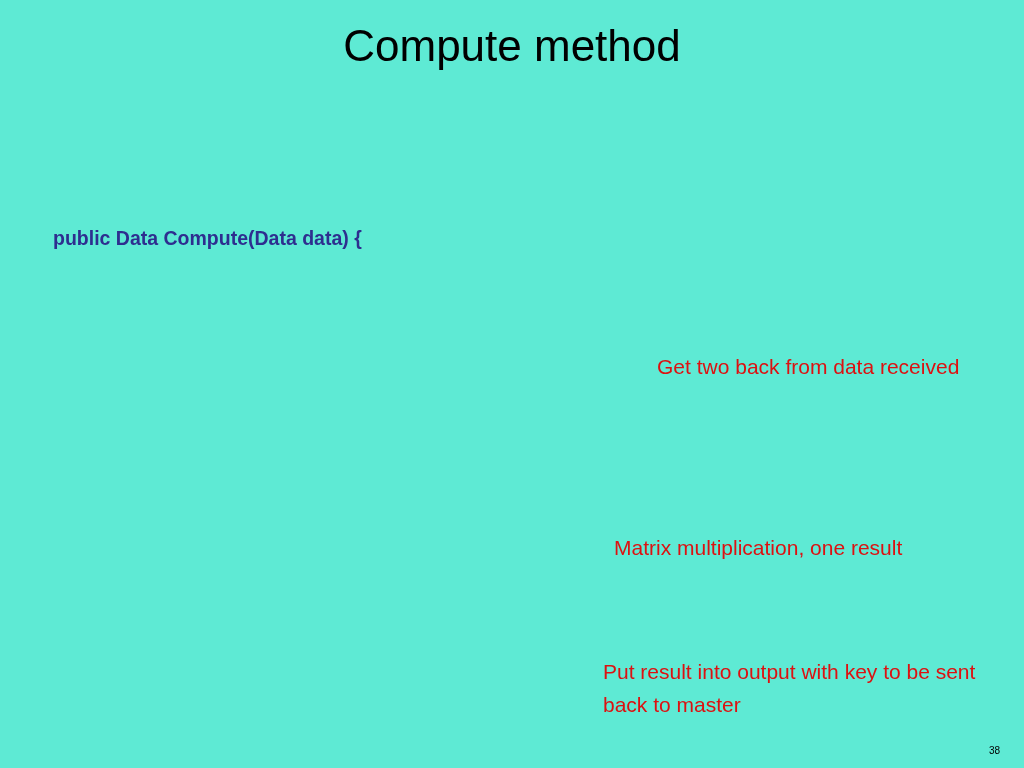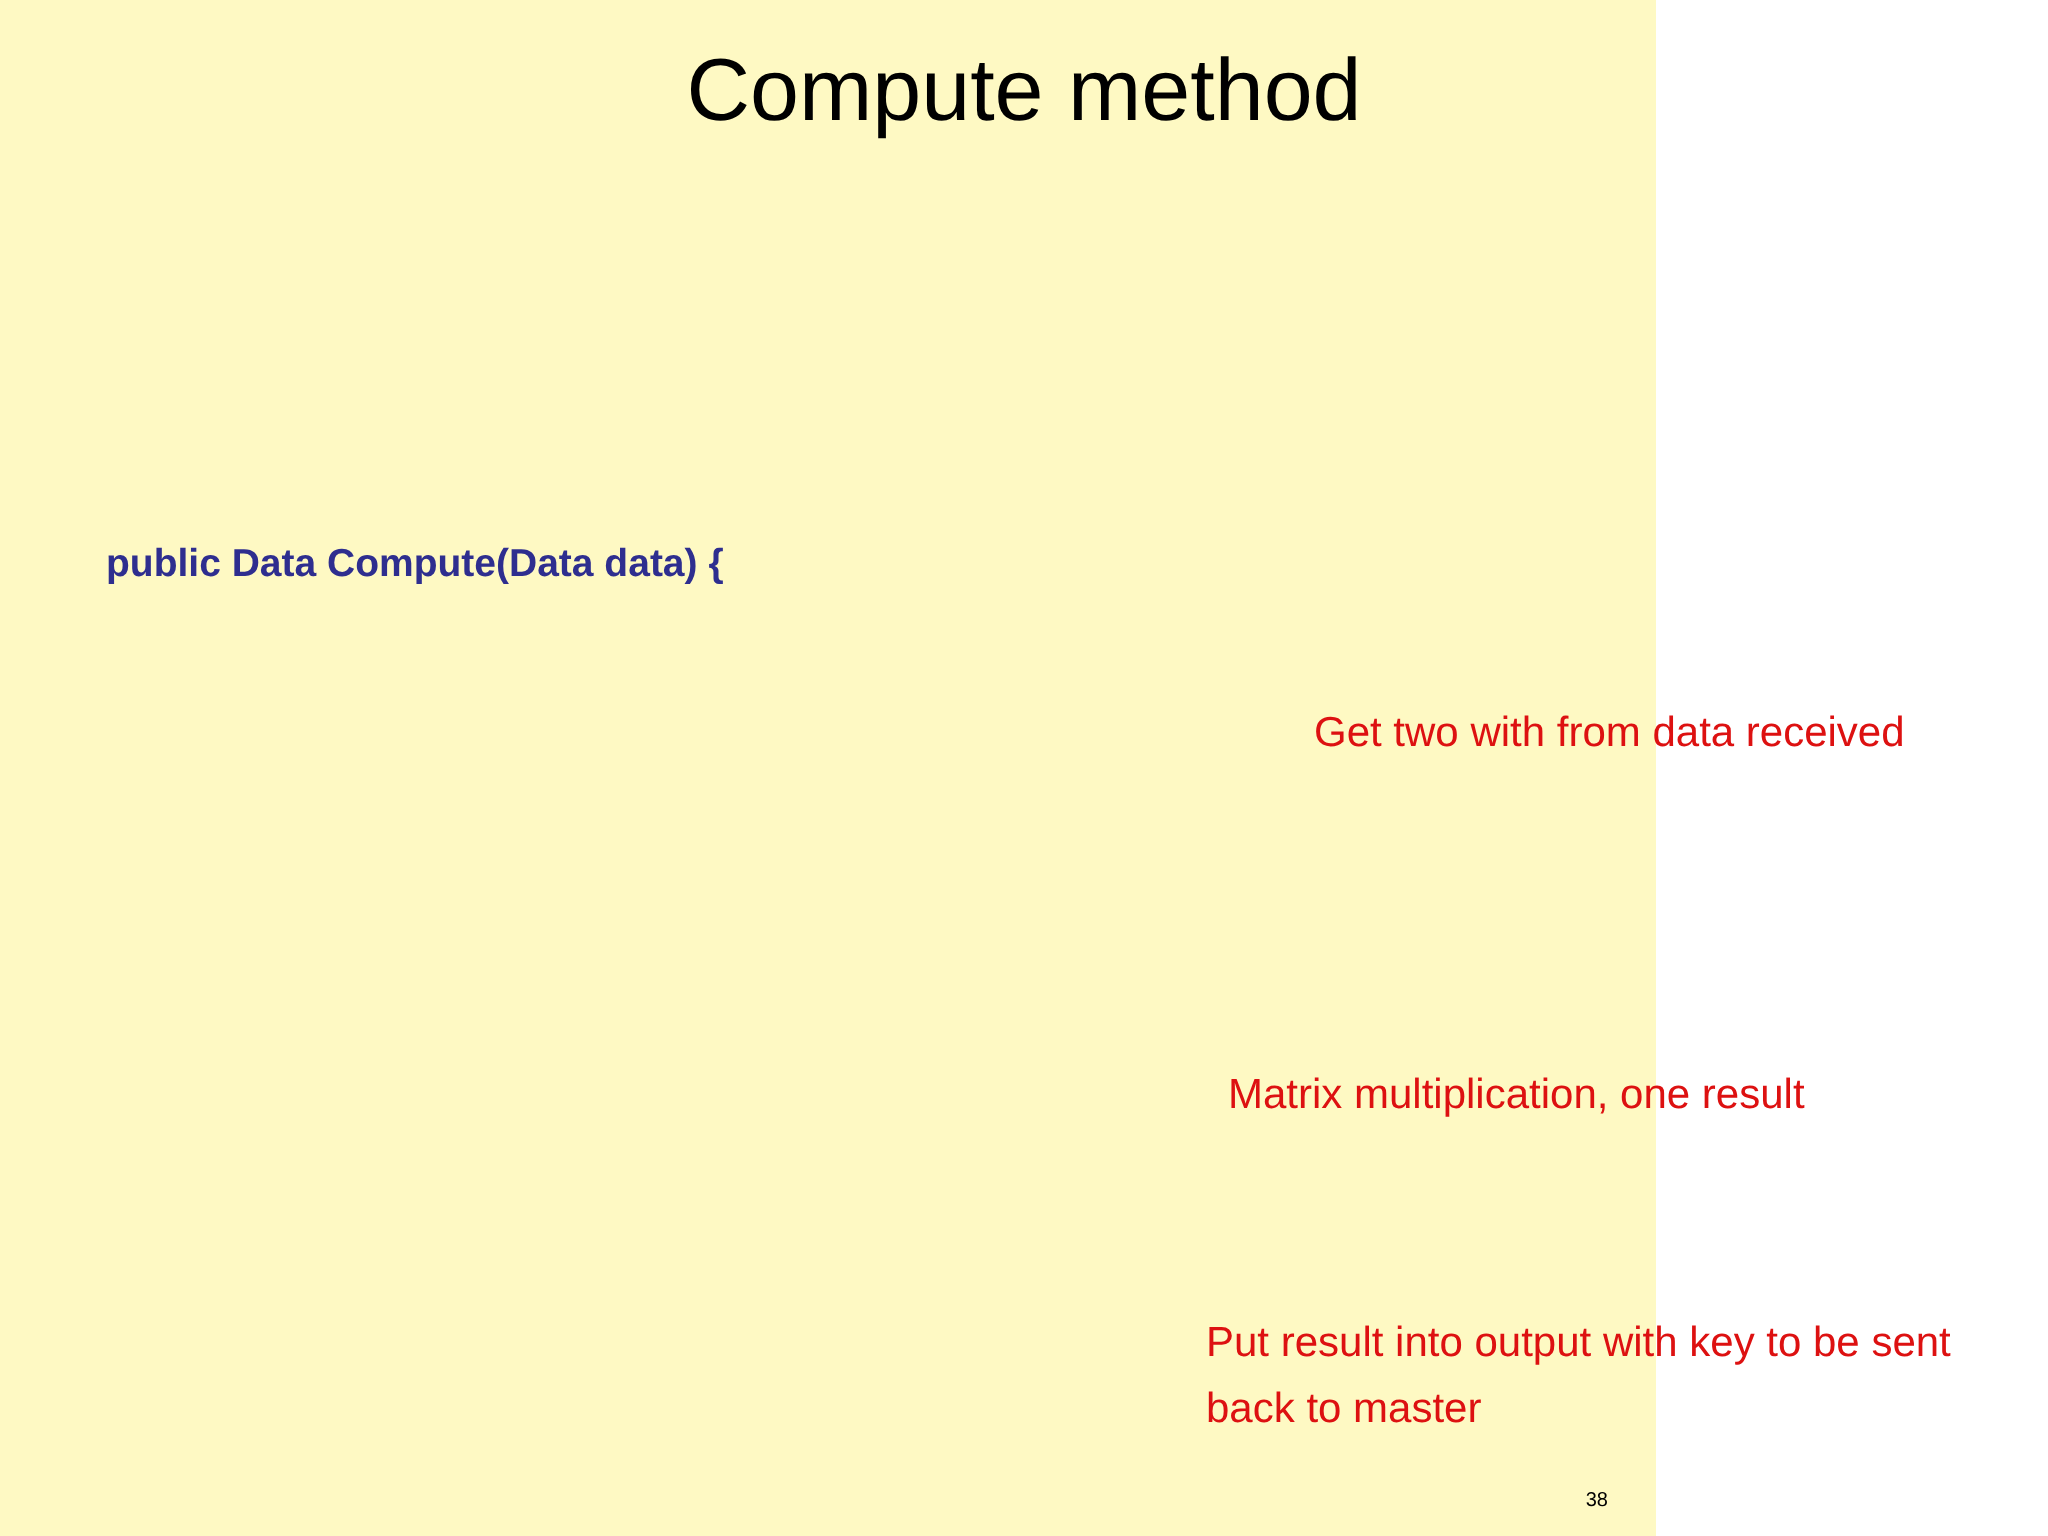--- a/index.html
+++ b/index.html
@@ -10,23 +10,23 @@
     width: 1024px;
     height: 768px;
     background: #ffffff;
     font-family: "Liberation Sans", sans-serif;
     overflow: hidden;
     position: relative;
   }
 
   #slide {
     position: relative;
-    width: 828px;
+    width: 1024px;
     height: 768px;
-    background: #fef9c3;
+    background: #5eead4;
   }
 
   
   .slide-title {
     position: absolute;
     left: 0;
     top: 22px;
     width: 1024px;
     text-align: center;
     font-family: "Liberation Sans", sans-serif;
@@ -48,21 +48,20 @@
     font-size: 19.5px;
     font-weight: bold;
     color: #2e2e8f;
     line-height: 34px;
     white-space: pre;
   }
   .code-line {
     white-space: pre;
     height: 34px;
     line-height: 34px;
-    margin-top: 44px;
   }
   .code-line.blank {
     height: 34px;
   }
   .indent-1 {
     padding-left: 26px;
   }
 
   
   .squiggle {
@@ -138,21 +137,21 @@
     
 
     
 
     
 
     
 
   </div>
 
-  <div class="annotation" id="ann-1">Get two with from data received</div>
+  <div class="annotation" id="ann-1">Get two back from data received</div>
 
   <div class="annotation" id="ann-2">Matrix multiplication, one result</div>
 
   <div class="annotation" id="ann-3">Put result into output with key to be sent back to master</div>
 
   <div class="page-number">38</div>
 
 </div>
 
 </body></html>

